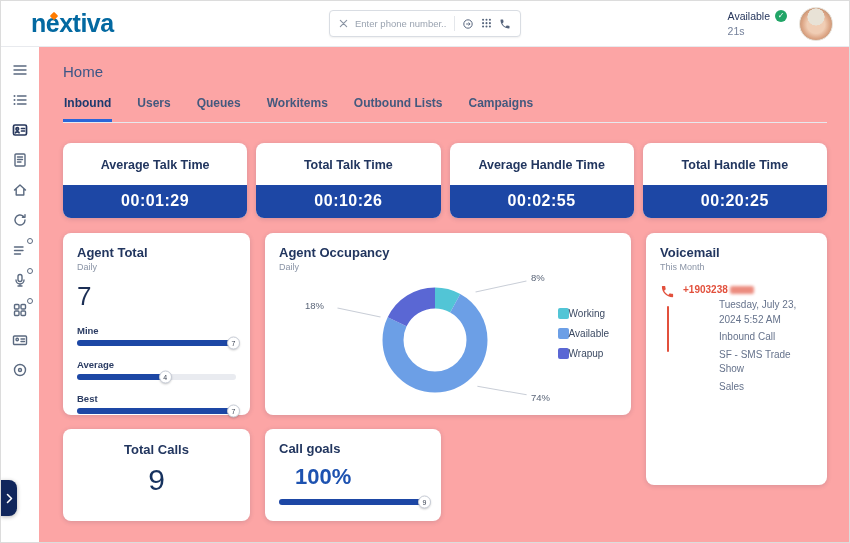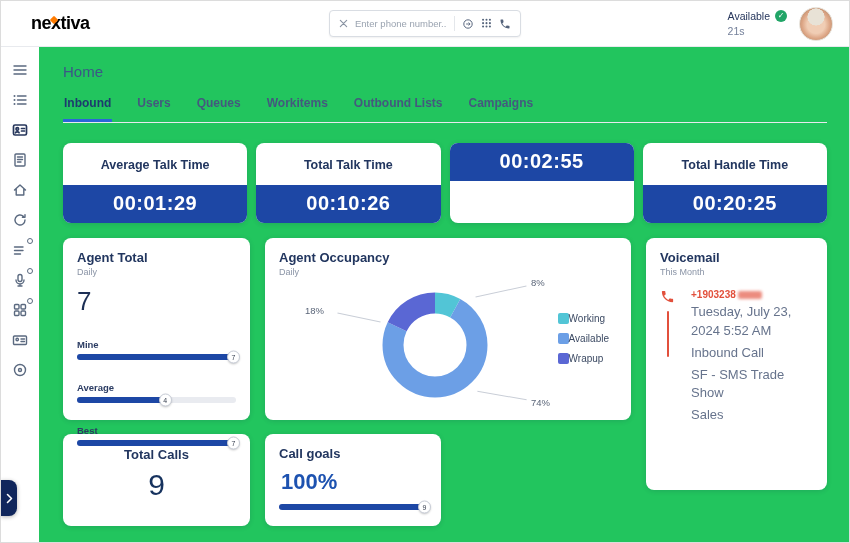--- a/index.html
+++ b/index.html
@@ -5,21 +5,21 @@
   * { box-sizing: border-box; margin: 0; padding: 0; }
   html,body { width:850px; height:543px; }
   body {
     font-family: "Liberation Sans", sans-serif;
     background:#fff; color:#22365f; border:1px solid #dcdcdc;
     overflow:hidden; position:relative;
   }
   
   .topbar { height:46px; display:flex; align-items:center; padding:0 16px;
             background:#fff; border-bottom:1px solid #e8eaee; position:relative; z-index:5; }
-  .logo { font-size:18px; font-weight:bold; color:#000000; letter-spacing:-0.5px; position:relative; padding-left:14px; }
+  .logo { font-size:25px; font-weight:bold; color:#0369a1; letter-spacing:-0.5px; position:relative; padding-left:14px; }
   .logo-spark { position:absolute; left:34px; top:4px; width:6px; height:6px; background:#ff7b00;
                 transform:rotate(45deg); border-radius:1px; }
   .phone-pill { position:absolute; left:50%; transform:translateX(-50%);
                 display:flex; align-items:center; gap:7px; height:27px; padding:0 9px;
                 background:#fff; border:1px solid #d9dde3; border-radius:4px;
                 box-shadow:0 1px 2px rgba(0,0,0,.06); }
   .clear-x svg, .pill-icon svg { display:block; }
   .phone-pill input { border:none; outline:none; font-size:9.5px; width:92px; color:#55617a;
                       font-family:"Liberation Sans", sans-serif; }
   .phone-pill input::placeholder { color:#9aa3b0; }
@@ -36,41 +36,41 @@
              radial-gradient(circle at 50% 52%, #f0cdb4 0 38%, #dca585 60%, #9c7a5e 100%);
             border:1px solid #e7e2da; }
   
   .shell { display:flex; height:495px; }
   .sidebar { width:38px; display:flex; flex-direction:column; align-items:center;
              padding-top:14px; gap:12px; background:#fff; flex-shrink:0; }
   .side-ic { width:18px; height:18px; display:flex; align-items:center; justify-content:center;
              cursor:pointer; position:relative; }
   .side-ic svg { stroke:#5b6a80; fill:none; stroke-width:1.4; stroke-linecap:round; stroke-linejoin:round; }
   .side-ic.active svg { stroke:#27375c; stroke-width:1.7; }
-  .main { flex:1; background:#22c55e; padding:12px 22px 0 24px; overflow:hidden; }
+  .main { flex:1; background:#fca5a5; padding:12px 22px 0 24px; overflow:hidden; }
   .page-title { font-size:15px; font-weight:normal; color:#3c5687; margin:4px 0 12px; }
   .tabs { display:flex; gap:24px; border-bottom:1px solid #e7e9ee; }
   .tab { font-size:12px; font-weight:bold; color:#44597e; padding:4px 1px 9px; cursor:pointer;
          border-bottom:3px solid transparent; }
   .tab.active { color:#1d3a6e; border-bottom-color:#2a66d9; }
   
   .card { background:#fff; border-radius:8px; box-shadow:0 1px 5px rgba(25,39,76,.16); }
   .metric-row { display:grid; grid-template-columns:repeat(4,1fr); gap:9px; margin:20px 0 15px; }
   .metric-card { overflow:hidden; text-align:center; }
   .metric-title { font-size:12.5px; font-weight:bold; color:#22365f; padding:15px 0 13px; }
-  .metric-band { background:#1d47a5; color:#fff; font-size:20px; font-weight:bold;
+  .metric-band { background:#1d47a5; color:#fff; font-size:16px; font-weight:bold;
                  letter-spacing:.5px; padding:7px 0 8px; }
   .dash-grid { display:grid; grid-template-columns:187px 366px 1fr; grid-template-rows:182px 92px;
                column-gap:15px; row-gap:14px; }
   .card-pad { padding:12px 14px; }
   .card-title { font-size:13px; font-weight:bold; color:#22365f; }
   .card-sub { font-size:9px; color:#8a94a6; margin-top:2px; }
   
   .big-num { font-size:26px; color:#1c2f55; margin:9px 0 2px; }
-  .bar-label { font-size:9.5px; font-weight:bold; color:#2b3c63; margin:22px 0 4px; }
+  .bar-label { font-size:9.5px; font-weight:bold; color:#2b3c63; margin:13px 0 4px; }
   .track { height:6px; background:#e9ebf0; border-radius:4px; position:relative; }
   .fill { height:100%; background:#1d47a5; border-radius:4px; position:relative; }
   .bar-badge { position:absolute; right:-4px; top:50%; transform:translateY(-50%);
                width:13px; height:13px; background:#fff; border:1px solid #c7ccd6; border-radius:50%;
                font-size:7px; color:#3a4252; display:flex; align-items:center; justify-content:center;
                box-shadow:0 1px 2px rgba(0,0,0,.18); }
   
   .donut-wrap { position:relative; height:140px; margin-top:2px; }
   .donut-svg { position:absolute; left:96px; top:6px; }
   .pct { position:absolute; font-size:9.5px; color:#5a6578; }
@@ -79,32 +79,32 @@
   .pct-bottom { left:252px; top:118px; }
   .leader { position:absolute; height:1px; background:#c9ced7; }
   .lead-top { left:196px; top:12px; width:52px; transform:rotate(-12deg); }
   .lead-left { left:58px; top:38px; width:44px; transform:rotate(12deg); }
   .lead-bottom { left:198px; top:116px; width:50px; transform:rotate(10deg); }
   .legend { position:absolute; right:8px; top:34px; display:flex; flex-direction:column; gap:9px; }
   .legend-item { display:flex; align-items:center; gap:0; font-size:10px; color:#3c4a63; }
   .swatch { width:11px; height:11px; border-radius:2px; }
   
   .vm-card { grid-column:3; grid-row:1 / span 2; height:252px; align-self:start; }
-  .vm-entry { display:flex; gap:16px; margin-top:12px; }
+  .vm-entry { display:flex; gap:8px; margin-top:12px; }
   .vm-icon-col { display:flex; flex-direction:column; align-items:center; }
   .vm-rail { width:2px; height:46px; background:#e2503c; margin-top:3px; border-radius:1px; }
   .vm-number { color:#e2503c; font-size:10px; font-weight:bold; display:flex; align-items:center; }
   .redact { display:inline-block; width:24px; height:8px; margin-left:2px; border-radius:2px;
             background:#e2503c; filter:blur(1.5px); opacity:.65; }
-  .vm-line { font-size:13px; color:#66738c; margin-top:3px; line-height:1.45; }
+  .vm-line { font-size:10px; color:#66738c; margin-top:3px; line-height:1.45;margin-left:36px; }
   
   .tc-card { text-align:center; padding-top:13px; }
   .tc-num { font-size:30px; color:#16325e; margin-top:6px; }
   .goals-card { width:176px; }
-  .goals-pct { font-size:22px; font-weight:bold; color:#1d52b0; margin:8px 2px 9px; }
+  .goals-pct { font-size:22px; font-weight:bold; color:#1d52b0; margin:8px 16px 9px; }
   
   .expand { position:absolute; left:0; bottom:26px; width:16px; height:36px; background:#10265c;
             border-radius:0 8px 8px 0; display:flex; align-items:center; justify-content:center;
             cursor:pointer; z-index:9; box-shadow:0 1px 4px rgba(0,0,0,.3); }
   .mini-badge { position:absolute; top:-3px; right:-4px; width:6px; height:6px; border:1px solid #5b6a80;
                 border-radius:50%; background:#fff; }
 </style>
 </head>
 <body>
 
@@ -255,20 +255,21 @@
     <div class="metric-row">
       <div class="card metric-card">
         <div class="metric-title">Average Talk Time</div>
         <div class="metric-band">00:01:29</div>
       </div>
       <div class="card metric-card">
         <div class="metric-title">Total Talk Time</div>
         <div class="metric-band">00:10:26</div>
       </div>
       <div class="card metric-card">
+        <div class="metric-title">Average Handle Time</div>
         <div class="metric-band">00:02:55</div>
       </div>
       <div class="card metric-card">
         <div class="metric-title">Total Handle Time</div>
         <div class="metric-band">00:20:25</div>
       </div>
     </div>
 
     <div class="dash-grid">
 

